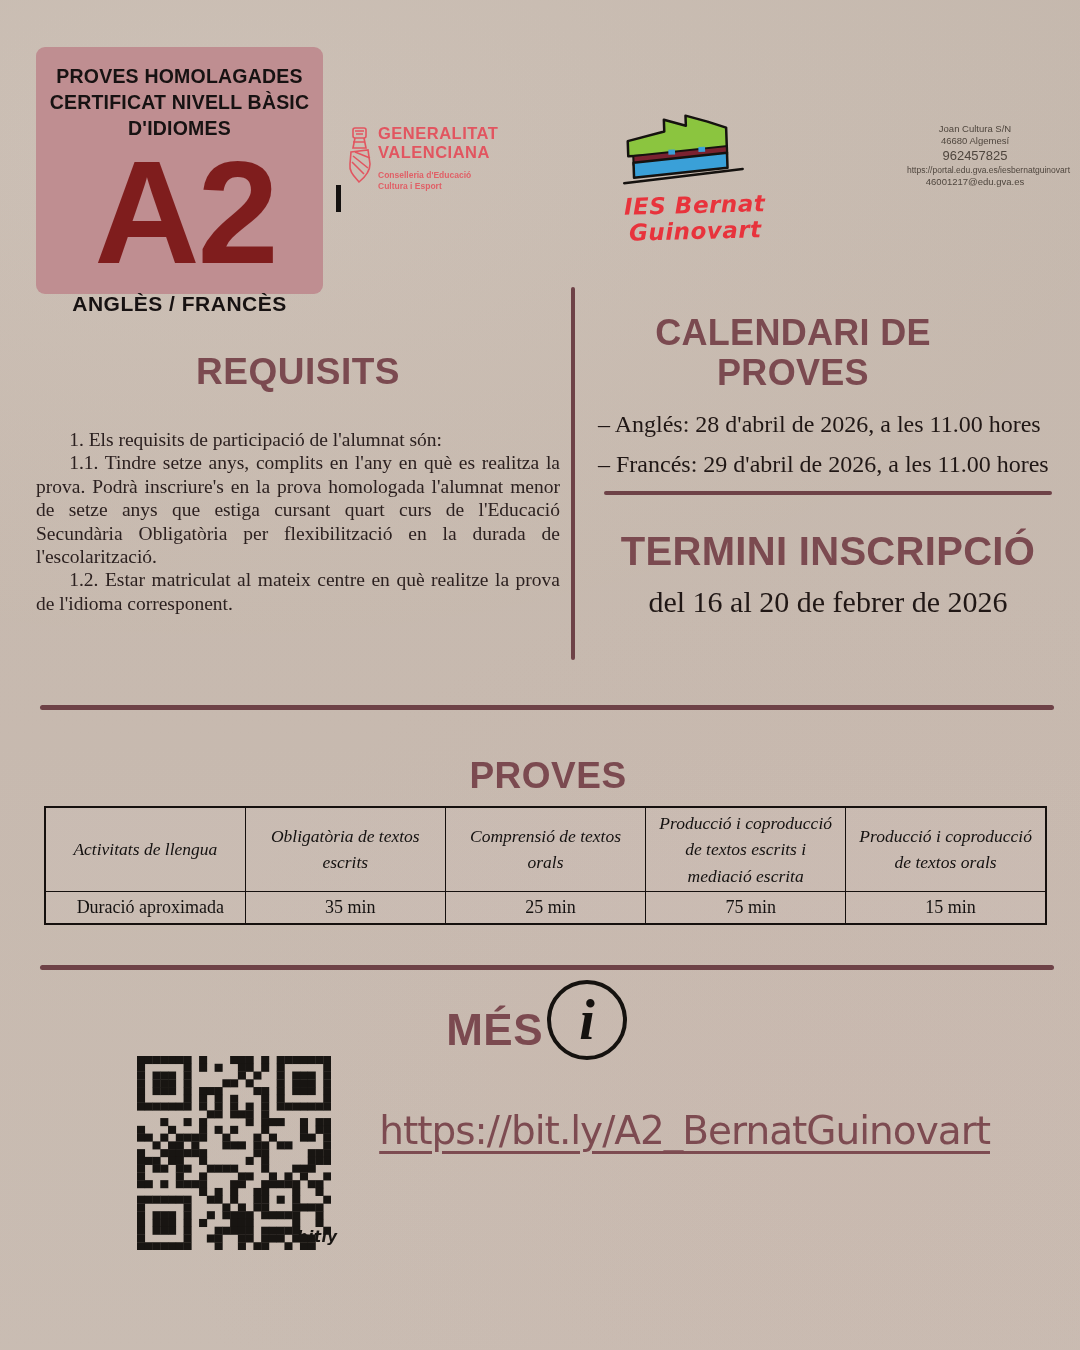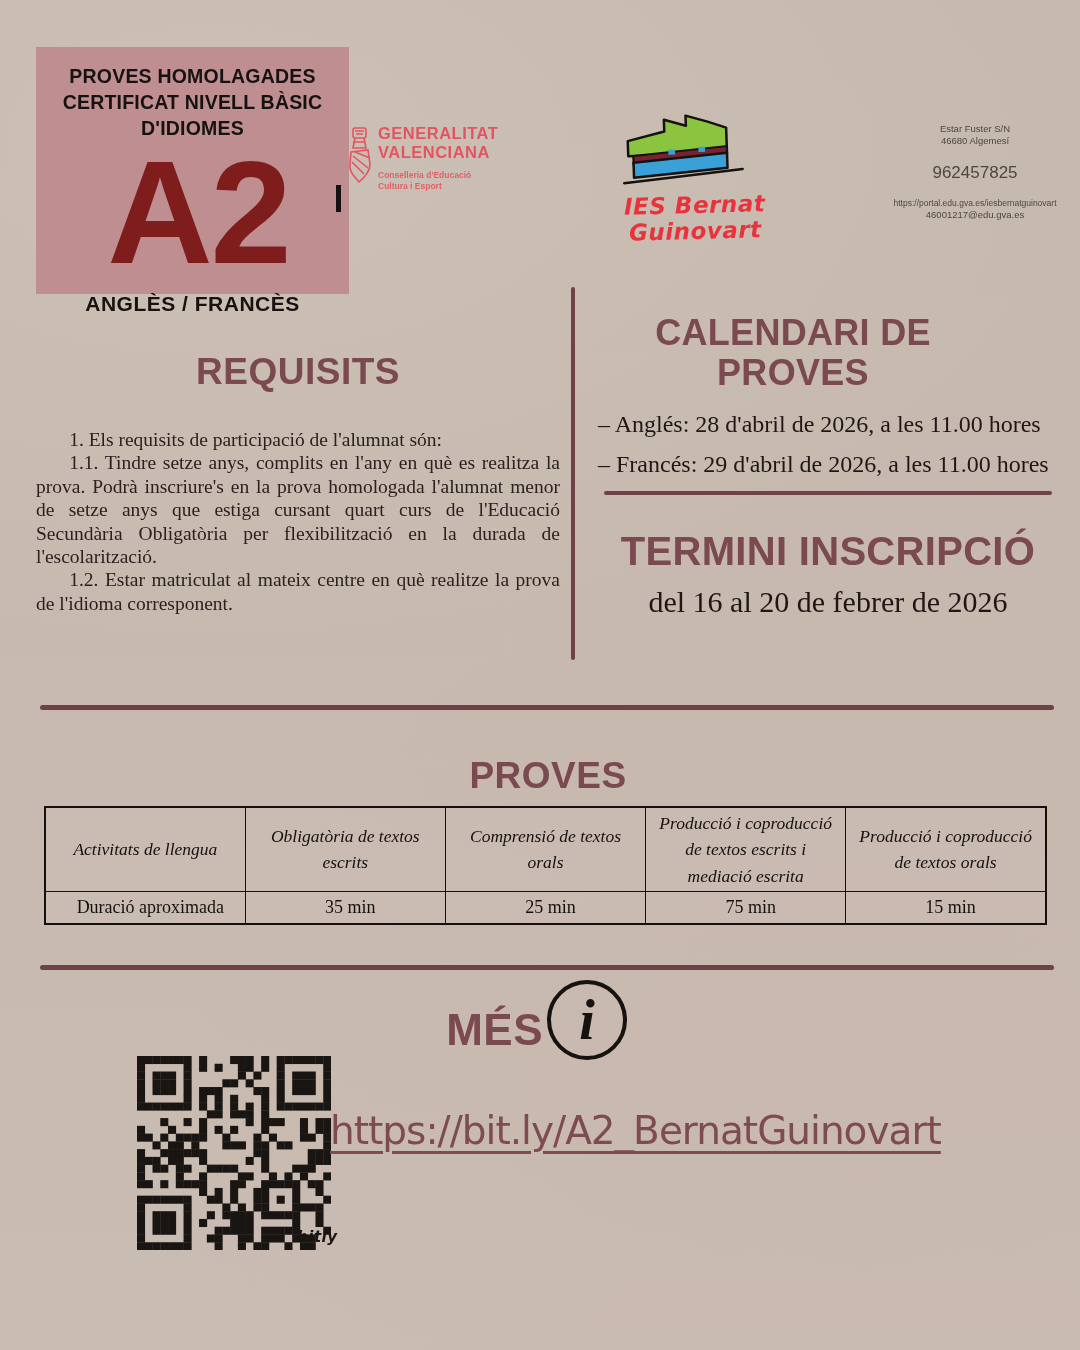--- a/index.html
+++ b/index.html
@@ -8,44 +8,44 @@
     width:1080px;height:1350px;
     background:
       radial-gradient(ellipse 900px 500px at 20% 10%, rgba(255,255,255,0.06), rgba(0,0,0,0.02)),
       radial-gradient(ellipse 700px 600px at 80% 85%, rgba(210,170,160,0.10), rgba(0,0,0,0)),
       linear-gradient(180deg,#c9bcb1 0%, #cbbdb2 55%, #cdc0b6 100%);
     font-family:"Liberation Sans", sans-serif;
     overflow:hidden;
   }
   
   .badge{
-    position:absolute;left:36px;top:47px;width:313px;height:247px;
-    background:#bf8e91;color:#171212;text-align:center;
+    position:absolute;left:36px;top:47px;width:287px;height:247px;
+    background:#bf8e91;color:#171212;text-align:center;border-radius:9px;
   }
   .badge-title{margin-top:17px;font-size:19.5px;font-weight:bold;line-height:1.33;letter-spacing:.2px;}
   .badge-level{font-size:146px;font-weight:800;color:#7f1d1d;line-height:.78;margin-top:14px;letter-spacing:-2px;margin-left:12px;}
   .badge-langs{font-size:21px;font-weight:bold;margin-top:22px;letter-spacing:.5px;}
   .cursor-mark{position:absolute;left:336px;top:185px;width:5px;height:27px;background:#141110;}
   
   .gva{position:absolute;left:346px;top:124px;width:180px;color:#e25560;}
   .gva-emblem{position:absolute;left:0;top:2px;}
   .gva-text{margin-left:32px;}
   .gva-name{font-size:16.5px;font-weight:bold;letter-spacing:.5px;line-height:1.18;}
   .gva-dept{font-size:8.5px;font-weight:bold;line-height:1.35;margin-top:7px;color:#e06067;}
   
   .school{position:absolute;left:575px;top:112px;width:240px;text-align:center;}
   .school-name{
     font-family:"DejaVu Sans", sans-serif;font-style:italic;font-weight:bold;
     color:#e8333c;font-size:23px;margin-top:4px;letter-spacing:.5px;transform:rotate(-1.5deg);
   }
   
   .address{position:absolute;left:880px;top:123px;width:190px;text-align:center;color:#4f463e;line-height:1.25;}
   .addr-s{font-size:9.5px;}
-  .addr-phone{font-size:17px;margin:15px 0;}
-  .addr-xs{font-size:8.5px;}
+  .addr-phone{font-size:13px;margin:1px 0;}
+  .addr-xs{font-size:8.5px;text-align:right;}
   
   .h-maroon{color:#7b4a50;font-weight:bold;margin-top:13px;}
   .requisits-h{position:absolute;left:36px;top:338px;width:524px;text-align:center;font-size:37px;letter-spacing:.5px;}
   .requisits-body{
     position:absolute;left:36px;top:428px;width:524px;
     font-family:"Liberation Serif", serif;font-size:19.5px;line-height:1.2;
     color:#2c2120;text-align:justify;
   }
   .requisits-body p{margin:0;text-indent:1.7em;}
   .vline{position:absolute;left:571px;top:287px;width:4px;height:373px;background:#6e4247;border-radius:2px;}
@@ -88,21 +88,21 @@
     font-size:56px;color:#15120f;line-height:72px;
   }
   
   .qr{position:absolute;left:137px;top:1056px;}
   .qr-caption{
     position:absolute;left:160px;top:172px;
     font-family:"DejaVu Sans", sans-serif;font-style:italic;font-weight:bold;
     font-size:15px;color:#181512;letter-spacing:.5px;
   }
   .url{
-    position:absolute;left:330px;top:1108px;width:660px;text-align:left;
+    position:absolute;left:330px;top:1108px;width:660px;text-align:right;
     font-family:"DejaVu Sans", sans-serif;font-size:39px;color:#7d4b51;
     text-underline-offset:7px;text-decoration-thickness:3px;
     letter-spacing:-1px;
   }
 </style>
 </head>
 <body>
 
 <div class="poster">
 
@@ -149,21 +149,21 @@
         <rect x="58" y="44" width="8" height="6" fill="#3aa0d8"></rect>
         <rect x="94" y="42" width="8" height="6" fill="#3aa0d8"></rect>
         <polygon points="16,58 128,50 128,68 16,76" fill="#3aa0d8" stroke="#15120f" stroke-width="3" stroke-linejoin="round"></polygon>
         <line x1="4" y1="82" x2="146" y2="70" stroke="#15120f" stroke-width="3" stroke-linecap="round"></line>
       </svg>
     </span>
     <div class="school-name">IES Bernat Guinovart</div>
   </div>
 
   <div class="address">
-    <div class="addr-s">Estar Fuster S/N</div>
+    <div class="addr-s">Joan Cultura S/N</div>
     <div class="addr-s">46680 Algemesí</div>
     <div class="addr-phone">962457825</div>
     <div class="addr-xs">https://portal.edu.gva.es/iesbernatguinovart</div>
     <div class="addr-s">46001217@edu.gva.es</div>
   </div>
 
   <div class="requisits-h h-maroon">REQUISITS</div>
   <div class="requisits-body">
     <p>1. Els requisits de participació de l'alumnat són:</p>
     <p>1.1. Tindre setze anys, complits en l'any en què es realitza la prova. Podrà inscriure's en la prova homologada l'alumnat menor de setze anys que estiga cursant quart curs de l'Educació Secundària Obligatòria per flexibilització en la durada de l'escolarització.</p>

